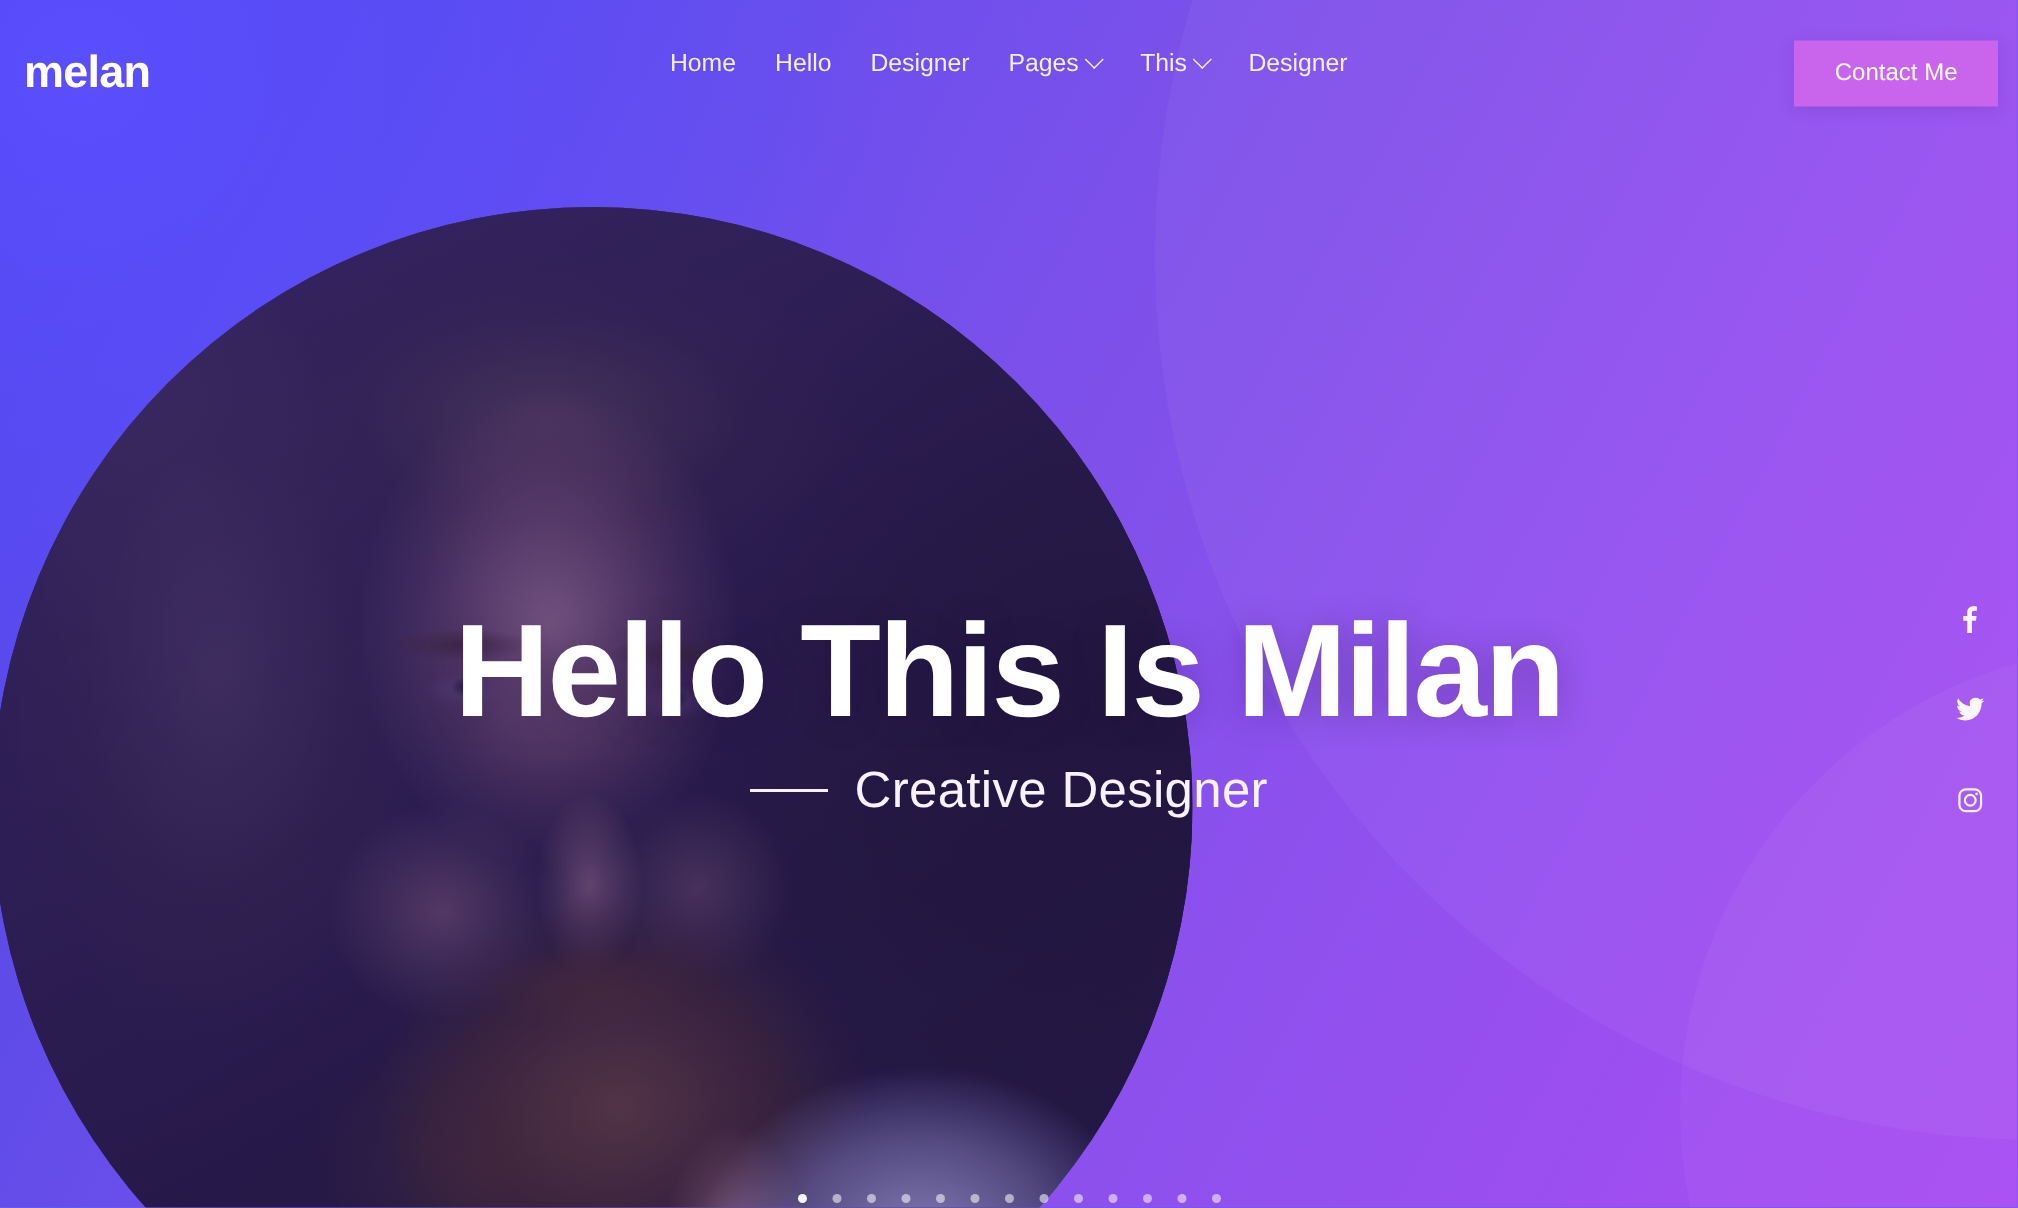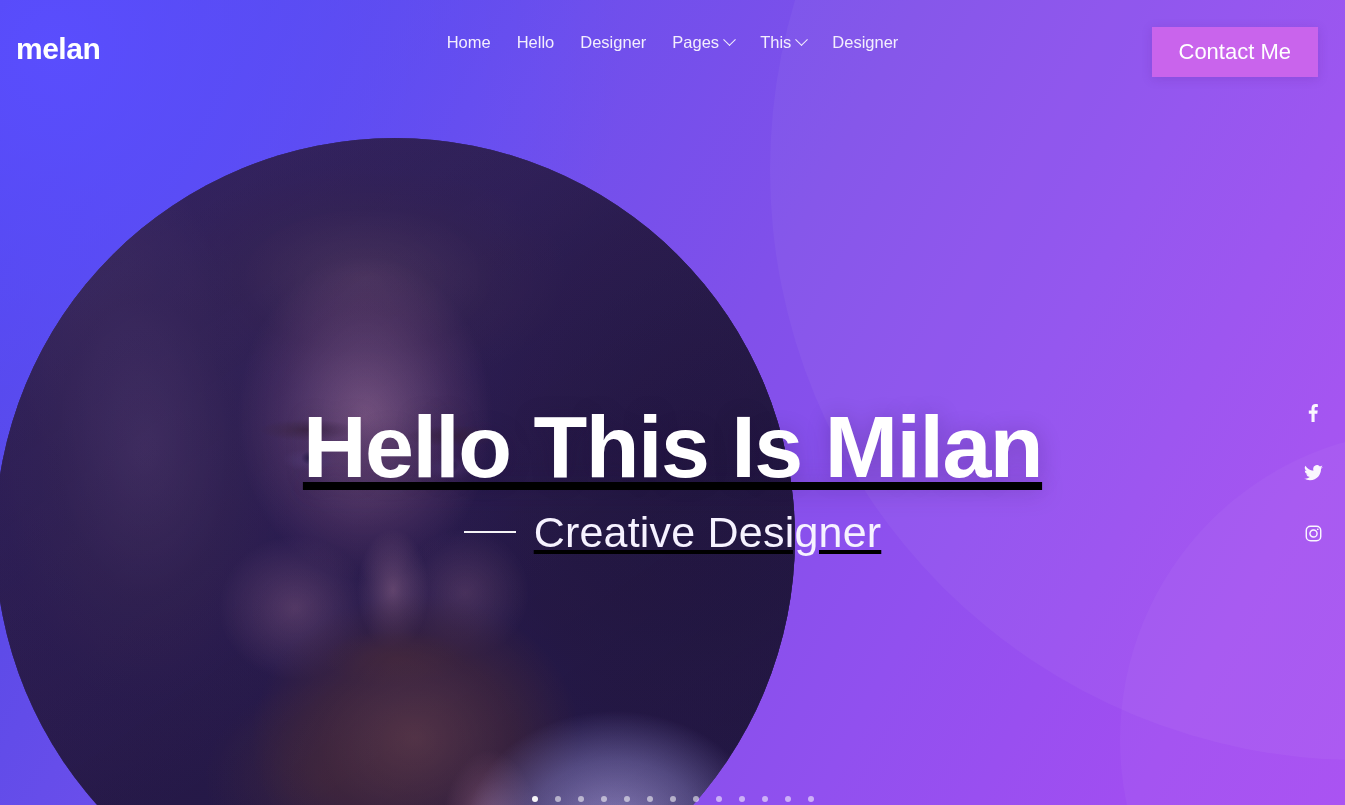--- a/index.html
+++ b/index.html
@@ -138,39 +138,38 @@
   }
   .chev {
     display:inline-block;
     width:9px; height:9px;
     border-right:1.8px solid #f3eefd;
     border-bottom:1.8px solid #f3eefd;
     transform:rotate(45deg) translate(-2px,-2px);
   }
   .cta {
     position:absolute;
-    right:27px; top:27px;
+    right:13px; top:27px;
     background:#c964ec;
     color:#fff;
-    font-size:22px;
+    font-size:16px;
     padding:13px 27px;
     border:none;
     cursor:pointer;
     line-height:1.1;
     box-shadow:0 2px 10px rgba(90,30,140,0.18);
   }
 
   
   .hero {
     position:absolute;
     left:0; right:0; top:398px;
     text-align:center;
     z-index:20;
     pointer-events:none;
-    text-decoration:underline;
   }
   .hero-title {
     color:#ffffff;
     font-size:88px;
     font-weight:bold;
     letter-spacing:-1.5px;
     line-height:1.12;
     text-shadow:0 2px 22px rgba(30,10,60,0.25);
   }
   .hero-sub-row {
@@ -181,21 +180,21 @@
     gap:18px;
   }
   .hero-dash {
     display:block;
     width:52px; height:2px;
     background:#ffffff;
     opacity:0.95;
   }
   .hero-sub {
     color:#f6f2ff;
-    font-size:43px;
+    font-size:34px;
     letter-spacing:0.2px;
     line-height:1.1;
   }
 
   
   .social {
     position:absolute;
     right:19px; top:400px;
     display:flex; flex-direction:column;
     align-items:center;

